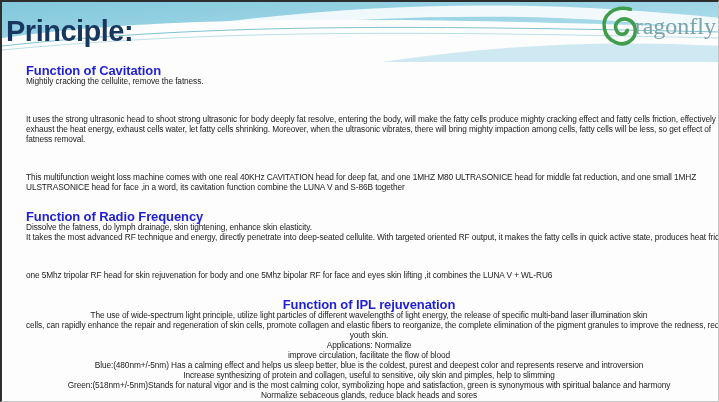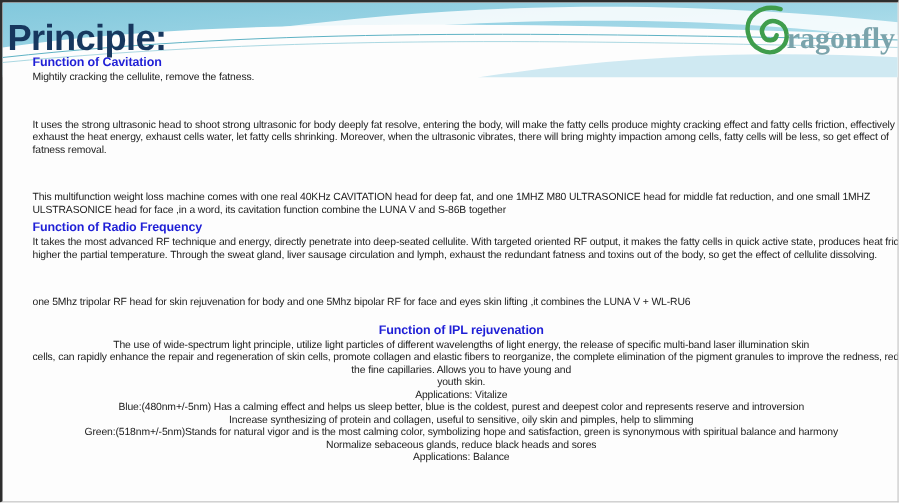--- a/index.html
+++ b/index.html
@@ -17,34 +17,35 @@
   }
   .header{position:absolute;top:0;left:0;width:719px;height:60px;}
   .header svg{display:block;}
   .page-title{
     position:absolute;top:13px;left:4px;
     font-size:29px;font-weight:bold;color:#17375e;
     letter-spacing:-0.5px;
   }
   .logo{
     position:absolute;top:1px;right:2px;
-    display:flex;align-items:center;height:46px;font-weight:bold;
+    display:flex;height:46px;
   }
   .logo-text{
     font-family:"Liberation Serif", serif;
     font-size:24px;color:#7aa3ab;margin-left:-8px;margin-top:10px;
   }
   .content{
     position:absolute;top:44px;left:24px;right:6px;
     font-size:8.3px;line-height:10px;color:#222;
     letter-spacing:-0.1px;
   }
   .section-heading{
-    color:#1f1fd6;font-weight:bold;font-size:10px;line-height:10px;
+    color:#1f1fd6;font-weight:bold;font-size:13px;line-height:10px;
     white-space:nowrap;
+    margin-top:20px;
   }
   .sec2{margin-top:6px;}
   .sec3{margin-top:14px;text-align:center;}
   .block{margin-top:0;}
   .block + .block{margin-top:28px;}
   .tline{white-space:nowrap;}
 </style>
 </head>
 <body>
 
@@ -96,38 +97,38 @@
             <div class="tline">This multifunction weight loss machine comes with one real 40KHz CAVITATION head for deep fat, and one 1MHZ M80 ULTRASONICE head for middle fat reduction, and one small 1MHZ</div>
             <div class="tline">ULSTRASONICE head for face ,in a word, its cavitation function combine the LUNA V and S-86B together</div>
           </div>
         </div>
     </div>
 
     <div class="section sec2">
       <div class="section-heading">Function of Radio Frequency</div>
       <div>
           <div class="block">
+            <div class="tline">Dissolve the fatness, do lymph drainage, skin tightening, enhance skin elasticity.</div>
             <div class="tline">It takes the most advanced RF technique and energy, directly penetrate into deep-seated cellulite. With targeted oriented RF output, it makes the fatty cells in quick active state, produces heat friction,</div>
-            <div class="tline">higher the partial temperature. Through the sweat gland, liver sausage circulation and lymph, exhaust the redundant fatness and toxins out of the body, so get the effect of cellulite dissolving.</div>
           </div>
           <div class="block">
             <div class="tline">one 5Mhz tripolar RF head for skin rejuvenation for body and one 5Mhz bipolar RF for face and eyes skin lifting ,it combines the LUNA V + WL-RU6</div>
           </div>
         </div>
     </div>
 
     <div class="section sec3">
       <div class="section-heading">Function of IPL rejuvenation</div>
       <div>
           <div class="block">
             <div class="tline">The use of wide-spectrum light principle, utilize light particles of different wavelengths of light energy, the release of specific multi-band laser illumination skin</div>
             <div class="tline">cells, can rapidly enhance the repair and regeneration of skin cells, promote collagen and elastic fibers to reorganize, the complete elimination of the pigment granules to improve the redness, reduce</div>
-            <div class="tline">the fine capillaries. Allows you to have young and</div>
             <div class="tline">youth skin.</div>
-            <div class="tline">Applications: Vitalize</div>
+            <div class="tline">Applications: Normalize</div>
+            <div class="tline">improve circulation, facilitate the flow of blood</div>
             <div class="tline">Blue:(480nm+/-5nm) Has a calming effect and helps us sleep better, blue is the coldest, purest and deepest color and represents reserve and introversion</div>
             <div class="tline">Increase synthesizing of protein and collagen, useful to sensitive, oily skin and pimples, help to slimming</div>
             <div class="tline">Green:(518nm+/-5nm)Stands for natural vigor and is the most calming color, symbolizing hope and satisfaction, green is synonymous with spiritual balance and harmony</div>
             <div class="tline">Normalize sebaceous glands, reduce black heads and sores</div>
             <div class="tline">Applications: Balance</div>
           </div>
         </div>
     </div>
 
   </div>

